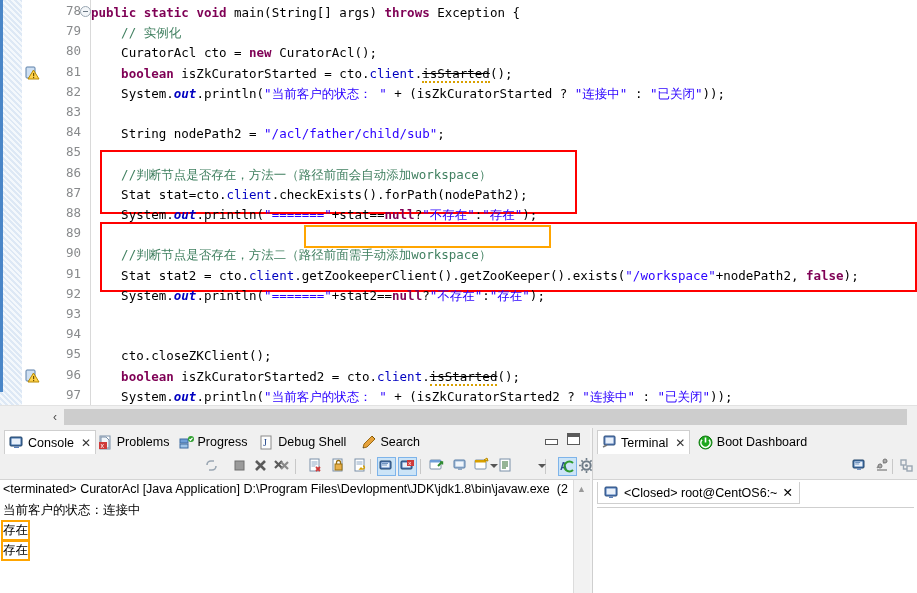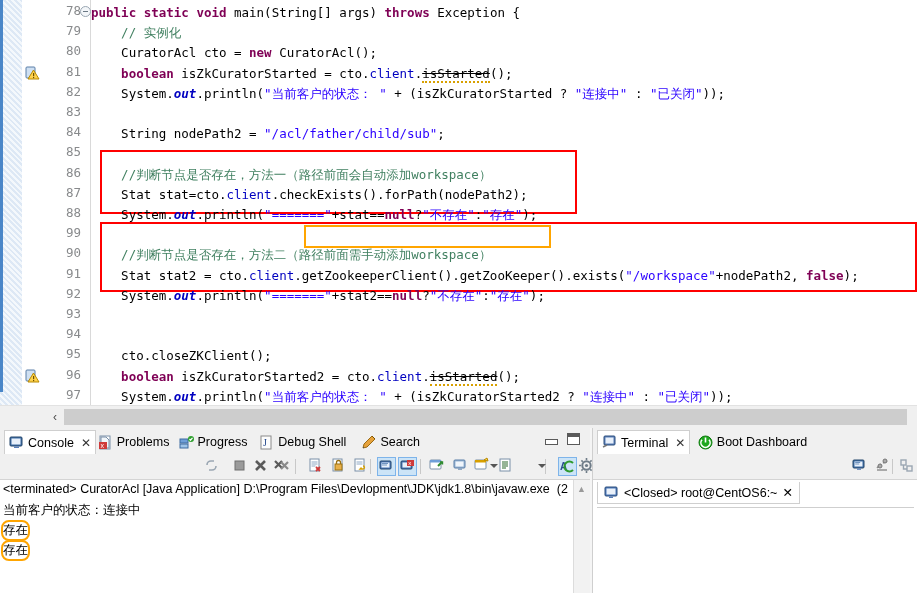--- a/index.html
+++ b/index.html
@@ -67,21 +67,21 @@
   .winbtns{position:absolute;right:10px;top:5px;display:flex;gap:9px;}
   .wbtn{width:13px;height:12px;border:1px solid #5a5a5a;box-sizing:border-box;background:#fff;}
   .wbtn.min{height:6px;width:13px;margin-top:6px;}
   .wbtn.max:before{content:"";display:block;height:3px;background:#5a5a5a;}
 
   .consolearea{position:absolute;left:0;top:51px;width:590px;height:114px;background:#fff;border-top:1px solid #d4d4d4;}
   .cline{position:absolute;left:3px;white-space:pre;font-family:"Liberation Sans",sans-serif;font-size:12.5px;color:#000;}
   .cline.hdr{color:#000;}
   .vscroll{position:absolute;right:0;top:0;width:16px;height:114px;background:#f2f2f2;border-left:1px solid #dcdcdc;}
   .vscroll .up{position:absolute;left:3px;top:4px;font-size:9px;color:#9a9a9a;}
-  .hl-orange{outline:2px solid #ffa500;border-radius:6px;}
+  .hl-orange{outline:2px solid #ffa500;}
 
   .termtabwrap{position:absolute;left:0;top:51px;width:325px;height:114px;background:#fff;border-top:1px solid #d4d4d4;}
   .termtab{position:absolute;left:4px;top:2px;height:22px;display:flex;align-items:center;gap:5px;
     padding:0 6px;font-size:12.5px;border:1px solid #cfcfcf;border-top:none;background:#fff;box-sizing:border-box;}
   .termline{position:absolute;left:4px;top:27px;width:317px;height:1px;background:#cfcfcf;}
 </style>
 </head>
 <body>
 
 <div class="app">
@@ -102,21 +102,21 @@
             <rect x="8" y="8" width="1.2" height="3.2" fill="#6b4f00"></rect>
             <rect x="8" y="12" width="1.2" height="1.2" fill="#6b4f00"></rect>
           </svg></div>
         <div class="lnum" style="top: 83.8px;">82</div>
         <div class="lnum" style="top: 104px;">83</div>
         <div class="lnum" style="top: 124.2px;">84</div>
         <div class="lnum" style="top: 144.4px;">85</div>
         <div class="lnum" style="top: 164.6px;">86</div>
         <div class="lnum" style="top: 184.8px;">87</div>
         <div class="lnum" style="top: 205px;">88</div>
-        <div class="lnum" style="top: 225.2px;">99</div>
+        <div class="lnum" style="top: 225.2px;">89</div>
         <div class="lnum" style="top: 245.4px;">90</div>
         <div class="lnum" style="top: 265.6px;">91</div>
         <div class="lnum" style="top: 285.8px;">92</div>
         <div class="lnum" style="top: 306px;">93</div>
         <div class="lnum" style="top: 326.2px;">94</div>
         <div class="lnum" style="top: 346.4px;">95</div>
         <div class="lnum" style="top: 366.6px;">96</div>
         <div class="warnicon" style="top: 367.6px;"><svg width="15" height="15" viewBox="0 0 15 15">
             <rect x="1" y="2" width="9" height="11" rx="1" fill="#cfe0f2" stroke="#5b7fa8"></rect>
             <polygon points="8.5,5 14,14 3,14" fill="#ffd24d" stroke="#b88a00"></polygon>

